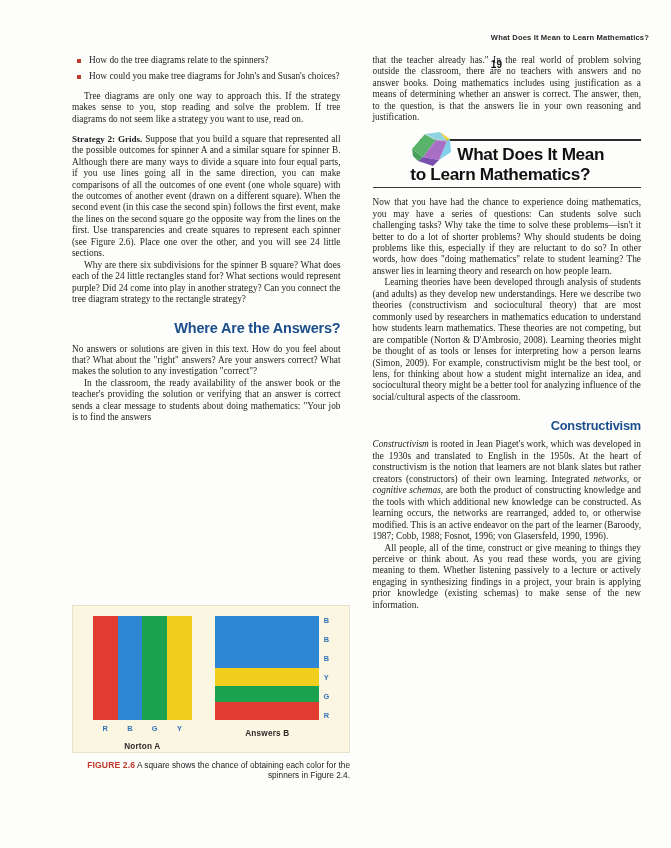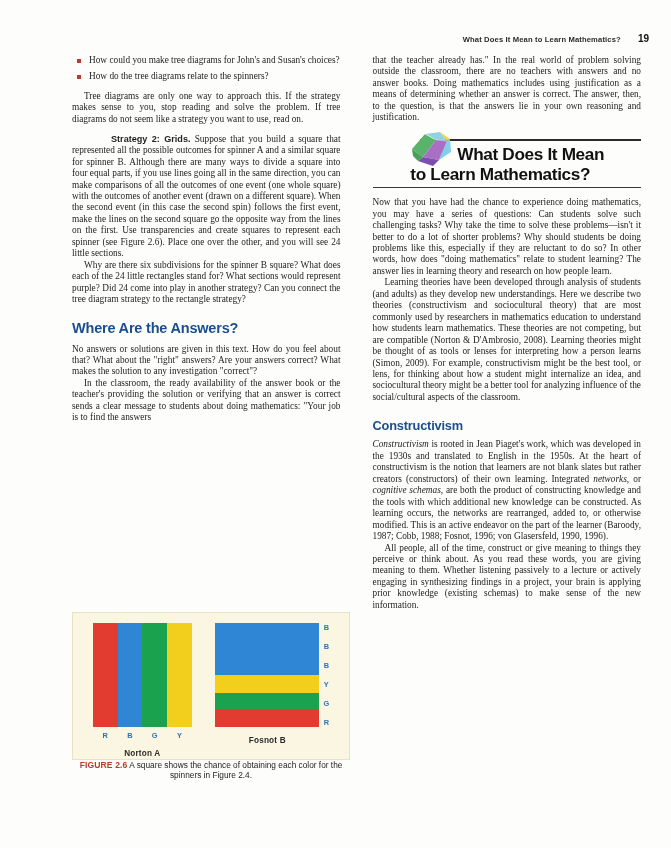--- a/index.html
+++ b/index.html
@@ -20,20 +20,21 @@
     background: #fdfdfb;
     padding: 0;
   }
 
   
   .runhead {
     position: absolute;
     top: 33px; right: 22px;
     display: flex; align-items: baseline; gap: 17px;
     white-space: nowrap;
+    flex-direction: column;
   }
   .runhead-title {
     font-family: "Liberation Sans", sans-serif;
     font-size: 7.6px;
     font-weight: 700;
     letter-spacing: .15px;
     color: #2b2b2b;
   }
   .runhead-page {
     font-family: "Liberation Sans", sans-serif;
@@ -76,32 +77,33 @@
     text-align: left;
   }
   ul.bullets li::before {
     content: "";
     position: absolute;
     left: 1px; top: 4px;
     width: 3.6px; height: 3.6px;
     background: #c0392b;
   }
 
-  .run-strong { font-weight: 700; font-family: Liberation Sans, sans-serif; font-size: 9.1px; margin-left: 39px; }
+  .run-strong { font-weight: 700; font-family: Liberation Serif, serif; font-size: 9.1px; }
   .ital { font-style: italic; }
 
   
   h2.blue-head {
     font-family: "Liberation Sans", sans-serif;
     font-size: 14.5px;
     font-weight: 700;
     color: #1b4e8c;
     margin: 15px 0 7px 0;
     letter-spacing: -0.2px;
     line-height: 1.1;
+    text-align: right;
   }
   h2.blue-head.small {
     font-size: 12.8px;
     margin: 16px 0 6px 0;
   }
 
   
   .feature {
     margin: 15px 0 9px 0;
     position: relative;
@@ -202,26 +204,26 @@
     font-family: "Liberation Sans", sans-serif;
     font-size: 8.2px;
     font-weight: 700;
     color: #2a2a2a;
     margin-top: 9px;
     letter-spacing: .2px;
   }
   .sp-b-label { margin-left: -10px; }
 
   .fig-caption {
-    margin-top: 0;
+    margin-top: 7px;
     font-size: 8.3px;
     line-height: 10px;
     font-family: "Liberation Sans", sans-serif;
     color: #232323;
-    text-align: center;
+    text-align: right;
   }
   .fig-caption .lead {
     color: #c0392b;
     font-weight: 700;
     font-size: 8.6px;
     letter-spacing: .1px;
   }
 </style>
 </head>
 <body>
@@ -231,22 +233,22 @@
   <div class="runhead">
     <span class="runhead-title">What Does It Mean to Learn Mathematics?</span>
     <span class="runhead-page">19</span>
   </div>
 
   <div class="columns">
 
     <div class="col">
 
       <ul class="bullets">
+        <li>How do the tree diagrams relate to the spinners?</li>
         <li>How could you make tree diagrams for John's and Susan's choices?</li>
-        <li>How do the tree diagrams relate to the spinners?</li>
       </ul>
 
       <p class="indent space-before">Tree diagrams are only one way to approach this. If the strategy makes sense to you, stop reading and solve the problem. If tree diagrams do not seem like a strategy you want to use, read on.</p>
 
       <p class="space-before"><span class="run-strong">Strategy 2: Grids.</span><span>  Suppose that you build a square that represented all the possible outcomes for spinner A and a similar square for spinner B. Although there are many ways to divide a square into four equal parts, if you use lines going all in the same direction, you can make comparisons of all the outcomes of one event (one whole square) with the outcomes of another event (drawn on a different square). When the second event (in this case the second spin) follows the first event, make the lines on the second square go the opposite way from the lines on the first. Use transparencies and create squares to represent each spinner (see Figure 2.6). Place one over the other, and you will see 24 little sections.</span></p>
 
       <p class="indent">Why are there six subdivisions for the spinner B square? What does each of the 24 little rectangles stand for? What sections would represent purple? Did 24 come into play in another strategy? Can you connect the tree diagram strategy to the rectangle strategy?</p>
 
       <h2 class="blue-head">Where Are the Answers?</h2>
 
@@ -284,21 +286,21 @@
                 </div>
                 <div class="letters-b">
                   <span>B</span>
                   <span>B</span>
                   <span>B</span>
                   <span>Y</span>
                   <span>G</span>
                   <span>R</span>
                 </div>
               </div>
-              <div class="spinner-label sp-b-label">Fosnot B</div>
+              <div class="spinner-label sp-b-label">Answers B</div>
             </div>
 
           </div>
         </div>
         <div class="fig-caption">
           <span class="lead">FIGURE 2.6</span><span> A square shows the chance of obtaining each color for the spinners in Figure 2.4.</span>
         </div>
       </div>
 
     </div>

